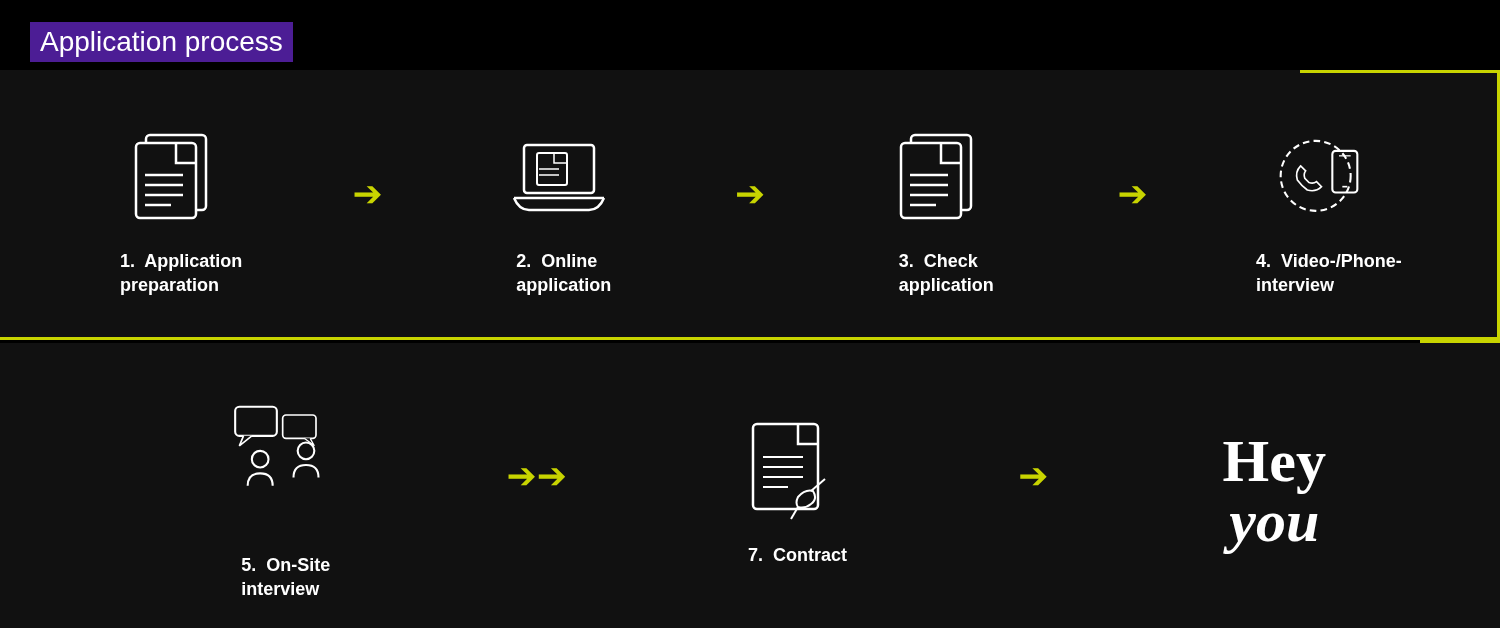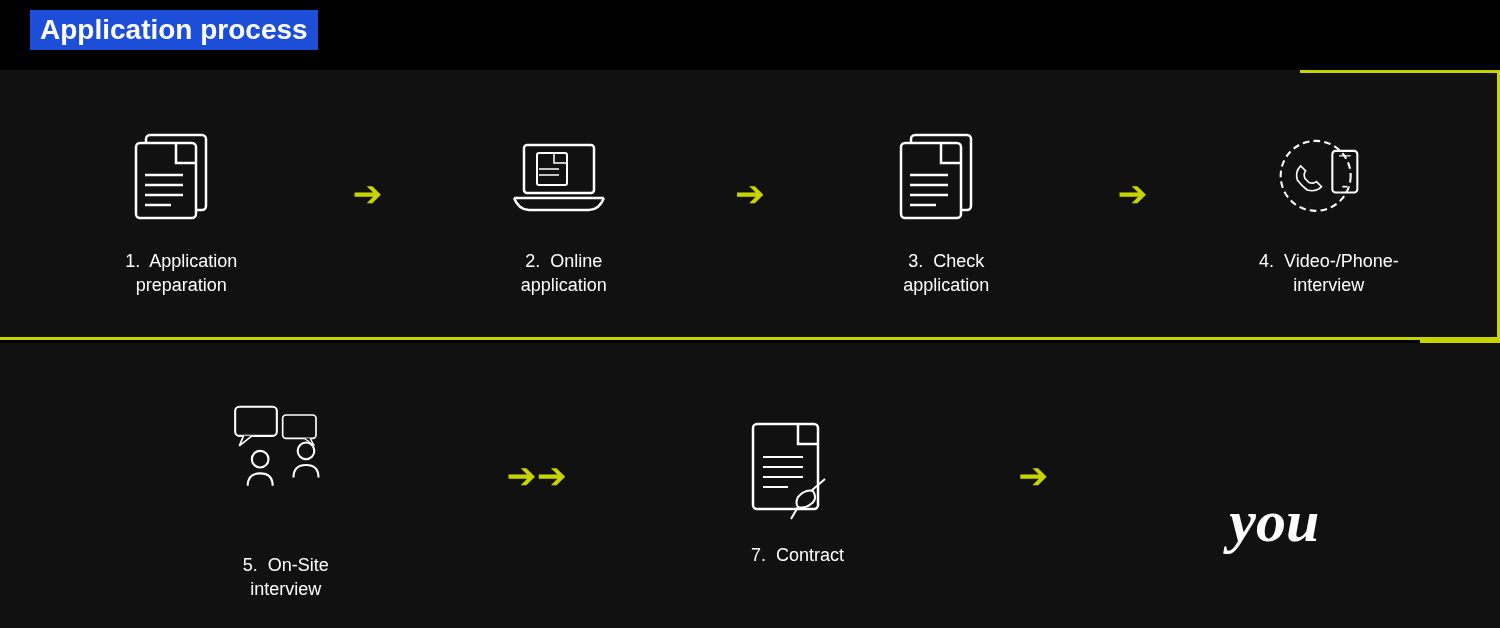--- a/index.html
+++ b/index.html
@@ -7,26 +7,26 @@
       background: #000;
       width: 1500px;
       height: 628px;
       overflow: hidden;
       font-family: Arial, sans-serif;
       color: #fff;
     }
 
     .page-title {
       position: absolute;
-      top: 10px;
+      top: 22px;
       left: 30px;
       font-size: 28px;
-      font-weight: bold;
+      font-weight: normal;
       color: #fff;
-      background: #1d4ed8;
+      background: #4c1d95;
       padding: 4px 10px;
     }
 
     
     .top-row {
       position: absolute;
       top: 70px;
       left: 0;
       right: 0;
       height: 270px;
@@ -62,23 +62,23 @@
       width: 100px;
       height: 120px;
       display: flex;
       align-items: center;
       justify-content: center;
     }
 
     .step-label {
       margin-top: 10px;
       font-size: 18px;
-      font-weight: normal;
+      font-weight: bold;
       line-height: 1.3;
-      text-align: center;
+      text-align: left;
       padding-left: 10px;
     }
 
     .arrow {
       color: #c8d400;
       font-size: 36px;
       flex-shrink: 0;
       margin-top: -20px;
     }
 
@@ -246,21 +246,21 @@
       </svg>
     </div>
     <div class="step-label">7.&nbsp; Contract</div>
   </div>
 
   <div class="arrow">➔</div>
 
   <div class="step">
     <div class="step-icon" style="height:120px; display:flex; align-items:center; justify-content:center;">
       <div class="hey-you">
-        <br>
+        <span>Hey</span><br>
         <span style="font-style:italic;text-align:center;">you</span>
       </div>
     </div>
   </div>
 
 </div>
 
 <div style="position:absolute; top:70px; right:0; width:3px; height:270px; background:#c8d400;"></div>
 <div style="position:absolute; top:70px; right:0; width:80px; height:3px; background:#c8d400;"></div>
 <div style="position:absolute; top:340px; right:0; width:80px; height:3px; background:#c8d400;"></div>

